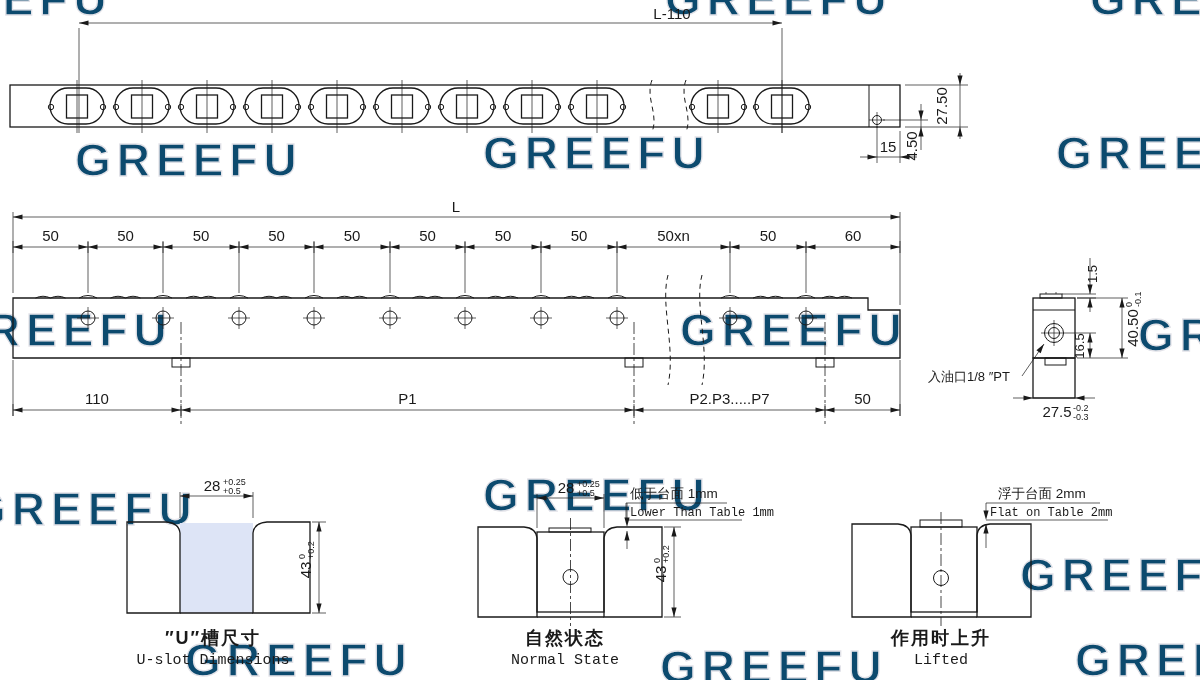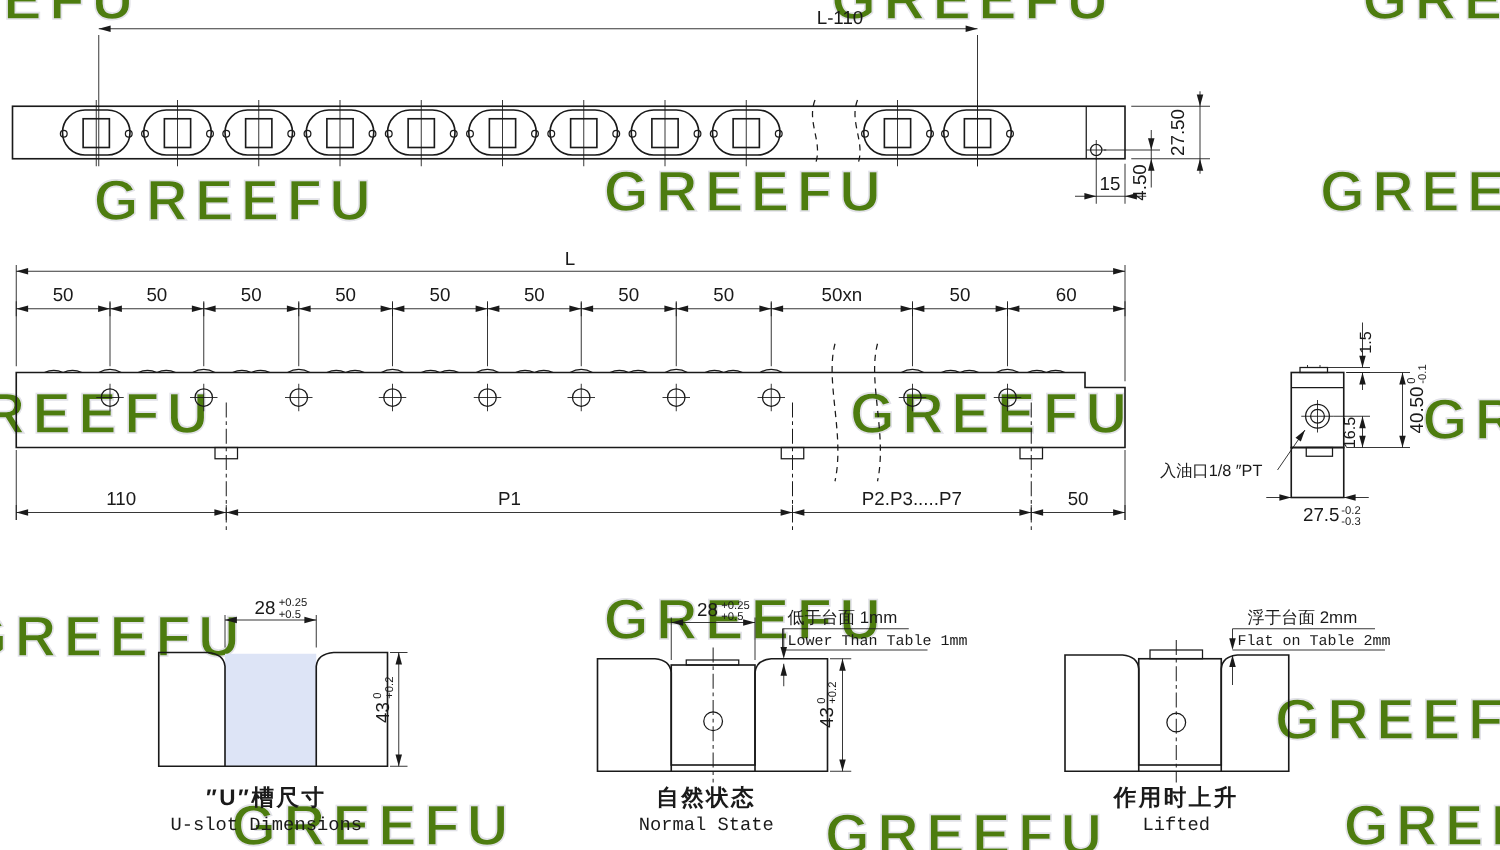--- a/index.html
+++ b/index.html
@@ -1,19 +1,19 @@
 <!DOCTYPE html>
 <html><head>
 <meta charset="utf-8">
 <style>
   html,body{margin:0;padding:0;background:#ffffff;}
   #canvas{position:relative;width:1200px;height:680px;background:#fff;overflow:hidden;
           font-family:"Liberation Sans",sans-serif;}
   .wm{position:absolute;font-family:"Liberation Sans",sans-serif;font-weight:bold;
-      font-size:46px;letter-spacing:6px;color:#4d7c0f;-webkit-text-stroke:1.3px #e2e2e8;
+      font-size:46px;letter-spacing:6px;color:#0c4a6e;-webkit-text-stroke:1.3px #e2e2e8;
       white-space:nowrap;user-select:none;}
   svg{position:absolute;left:0;top:0;}
   svg text{font-family:"Liberation Sans",sans-serif;fill:#1a1a1a;}
   .dim{font-size:15px;}
   .dimsm{font-size:13px;}
   .tol{font-size:9px;}
   .cap-cn{font-size:18px;letter-spacing:2px;font-weight:600;}
   .cap-en{font-family:"Liberation Mono","DejaVu Sans Mono",monospace;font-size:15px;}
   .note-cn{font-size:13.5px;}
   .note-en{font-family:"Liberation Mono","DejaVu Sans Mono",monospace;font-size:12px;}

